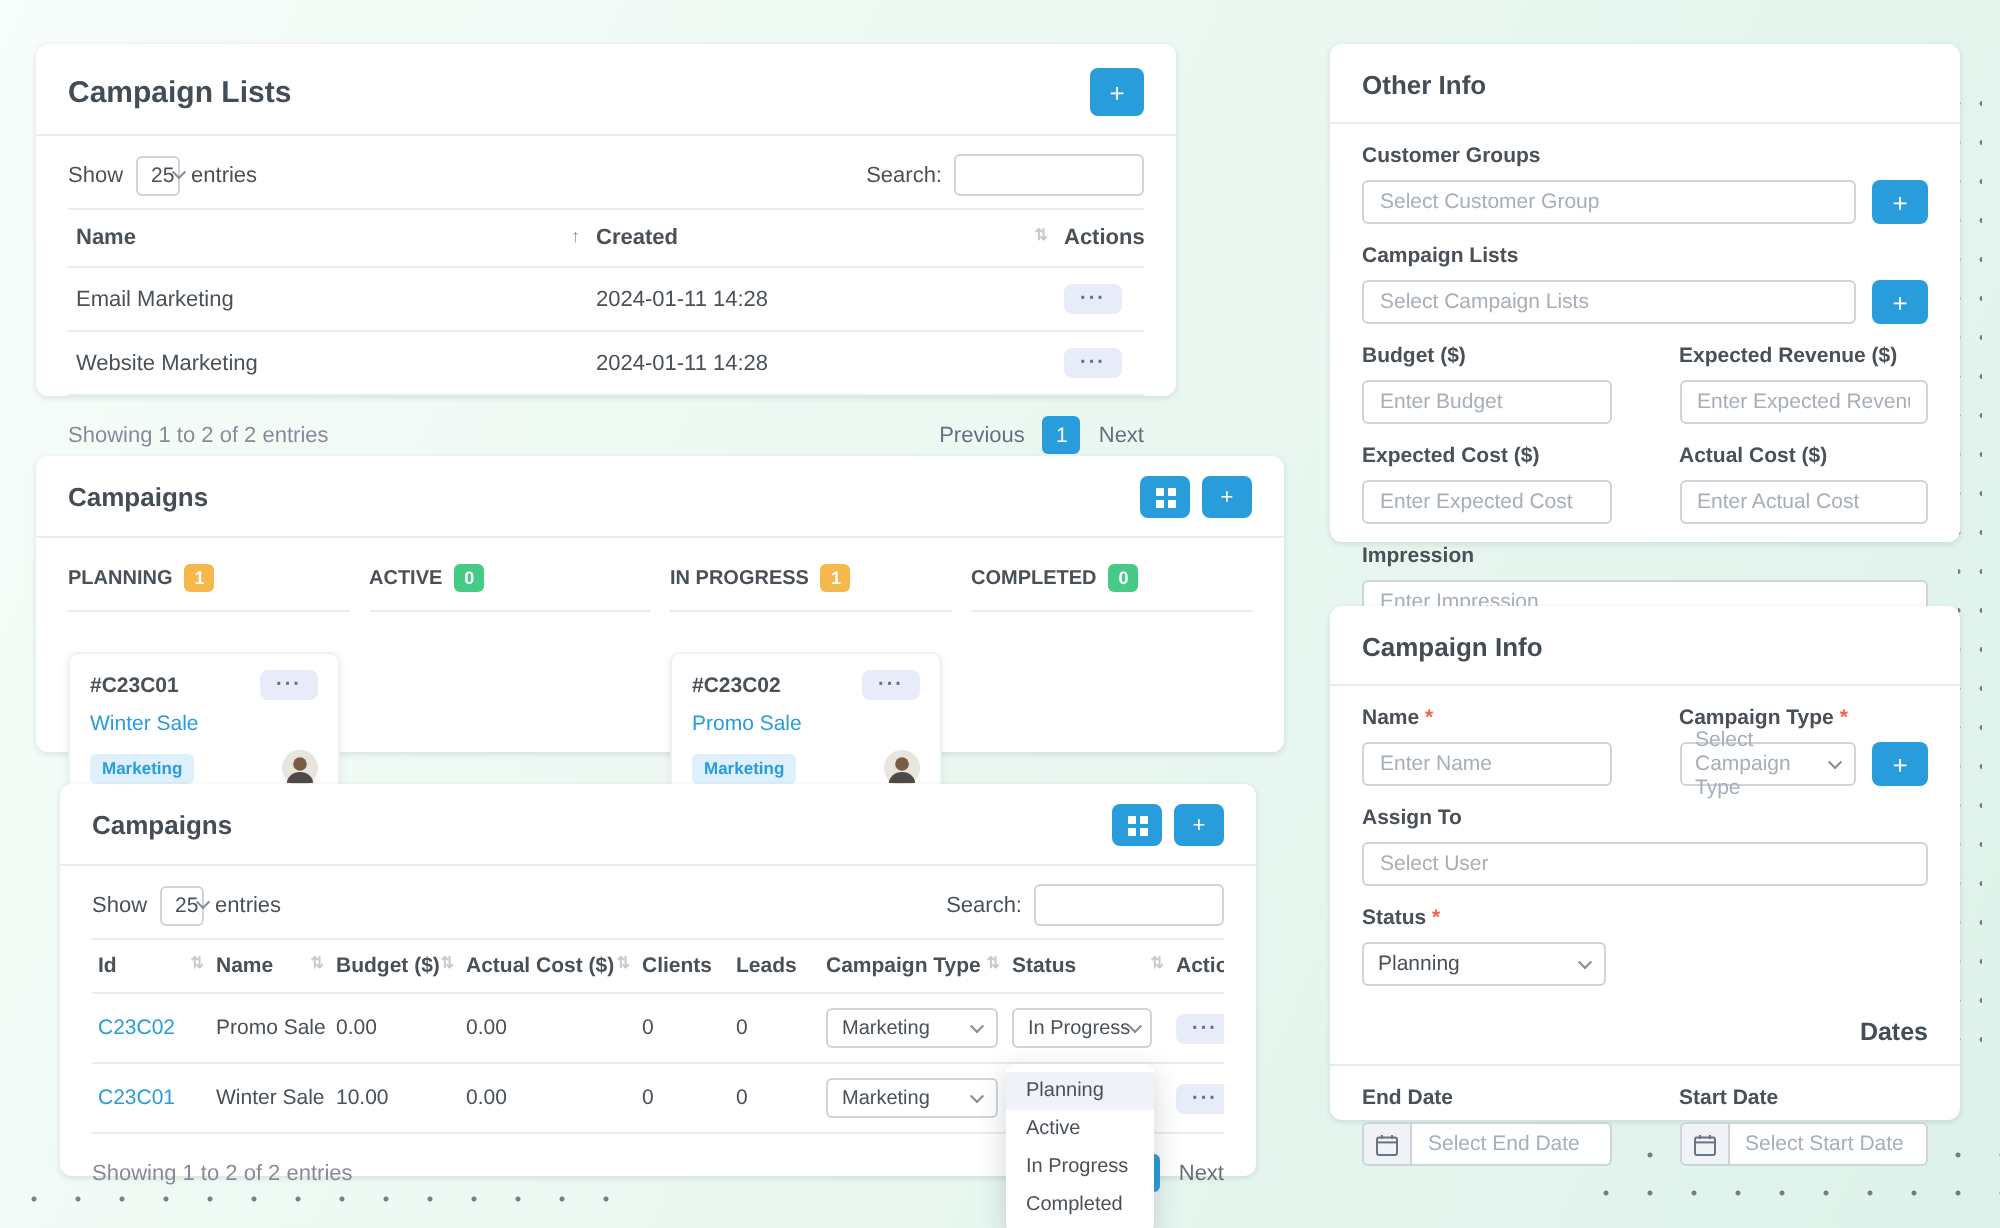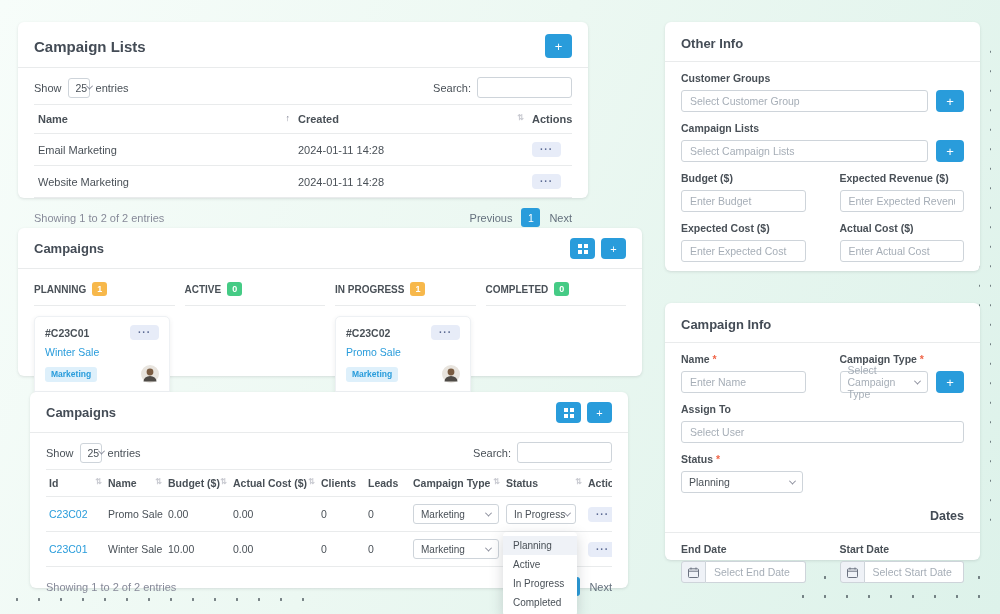--- a/index.html
+++ b/index.html
@@ -55,21 +55,21 @@
   .pag-num{width:19px;height:19px;background:#299cdb;color:#fff;border-radius:3px;font-size:10.5px;display:inline-flex;align-items:center;justify-content:center;cursor:pointer;}
   .pag-lnk{color:#64707d;cursor:pointer;}
 
   
   .kcols{display:flex;gap:10px;margin-top:8px;}
   .kcol{flex:1;min-width:0;}
   .kcol-hd{display:flex;align-items:center;gap:6px;font-size:10px;font-weight:bold;color:#495057;padding:4px 0 9px;border-bottom:1px solid #e9ebec;}
   .badge-count{min-width:15px;height:14px;border-radius:3px;color:#fff;font-size:9px;font-weight:bold;display:inline-flex;align-items:center;justify-content:center;padding:0 4px;}
   .bg-warn{background:#f7b84b;}
   .bg-succ{background:#45cb85;}
-  .kcard{width:136px;background:#fff;border:1px solid #eef1f4;border-radius:5px;box-shadow:0 2px 5px rgba(56,65,74,.09);padding:8px 10px 0;margin-top:10px;font-size:10.5px;}
+  .kcard{width:136px;background:#fff;border:1px solid #eef1f4;border-radius:5px;box-shadow:0 2px 5px rgba(56,65,74,.09);padding:8px 10px 0;margin-top:20px;font-size:10.5px;}
   .kcard-top{display:flex;justify-content:space-between;align-items:center;}
   .kid{font-weight:bold;color:#495057;font-size:10.5px;}
   .kname{display:block;margin-top:6px;font-size:10.5px;}
   .krow{display:flex;justify-content:space-between;align-items:center;margin-top:7px;}
   .tag{background:#def0fb;color:#299cdb;font-size:8.5px;font-weight:bold;padding:2.5px 6px;border-radius:3px;}
   .avatar{width:18px;height:18px;border-radius:50%;display:inline-block;}
   .kdate{display:flex;align-items:center;gap:5px;color:#878a99;font-size:9.5px;border-top:1px solid #eef1f4;margin:8px -10px 0;padding:7px 10px;}
 
   
   table.tbl2{font-size:10.5px;}
@@ -410,20 +410,24 @@
   <div class="fld row2">
     <div>
       <span class="fld-label">Expected Cost ($)</span>
       <input class="inp inp-grow" style="width: 100%;" placeholder="Enter Expected Cost">
     </div>
     <div>
       <span class="fld-label">Actual Cost ($)</span>
       <input class="inp inp-grow" style="width: 100%;" placeholder="Enter Actual Cost">
     </div>
   </div>
+  <div class="fld">
+    <span class="fld-label">Impression</span>
+    <input class="inp inp-grow" style="width: 100%;" placeholder="Enter Impression">
+  </div>
 </div>
 
 <div class="card" id="card-campaign-info">
   <span class="title-md">Campaign Info</span>
   <div class="hr"></div>
   <div class="fld row2">
     <div>
       <span class="fld-label"><span>Name</span> <span class="req">*</span></span>
       <input class="inp inp-grow" style="width: 100%;" placeholder="Enter Name">
     </div>

